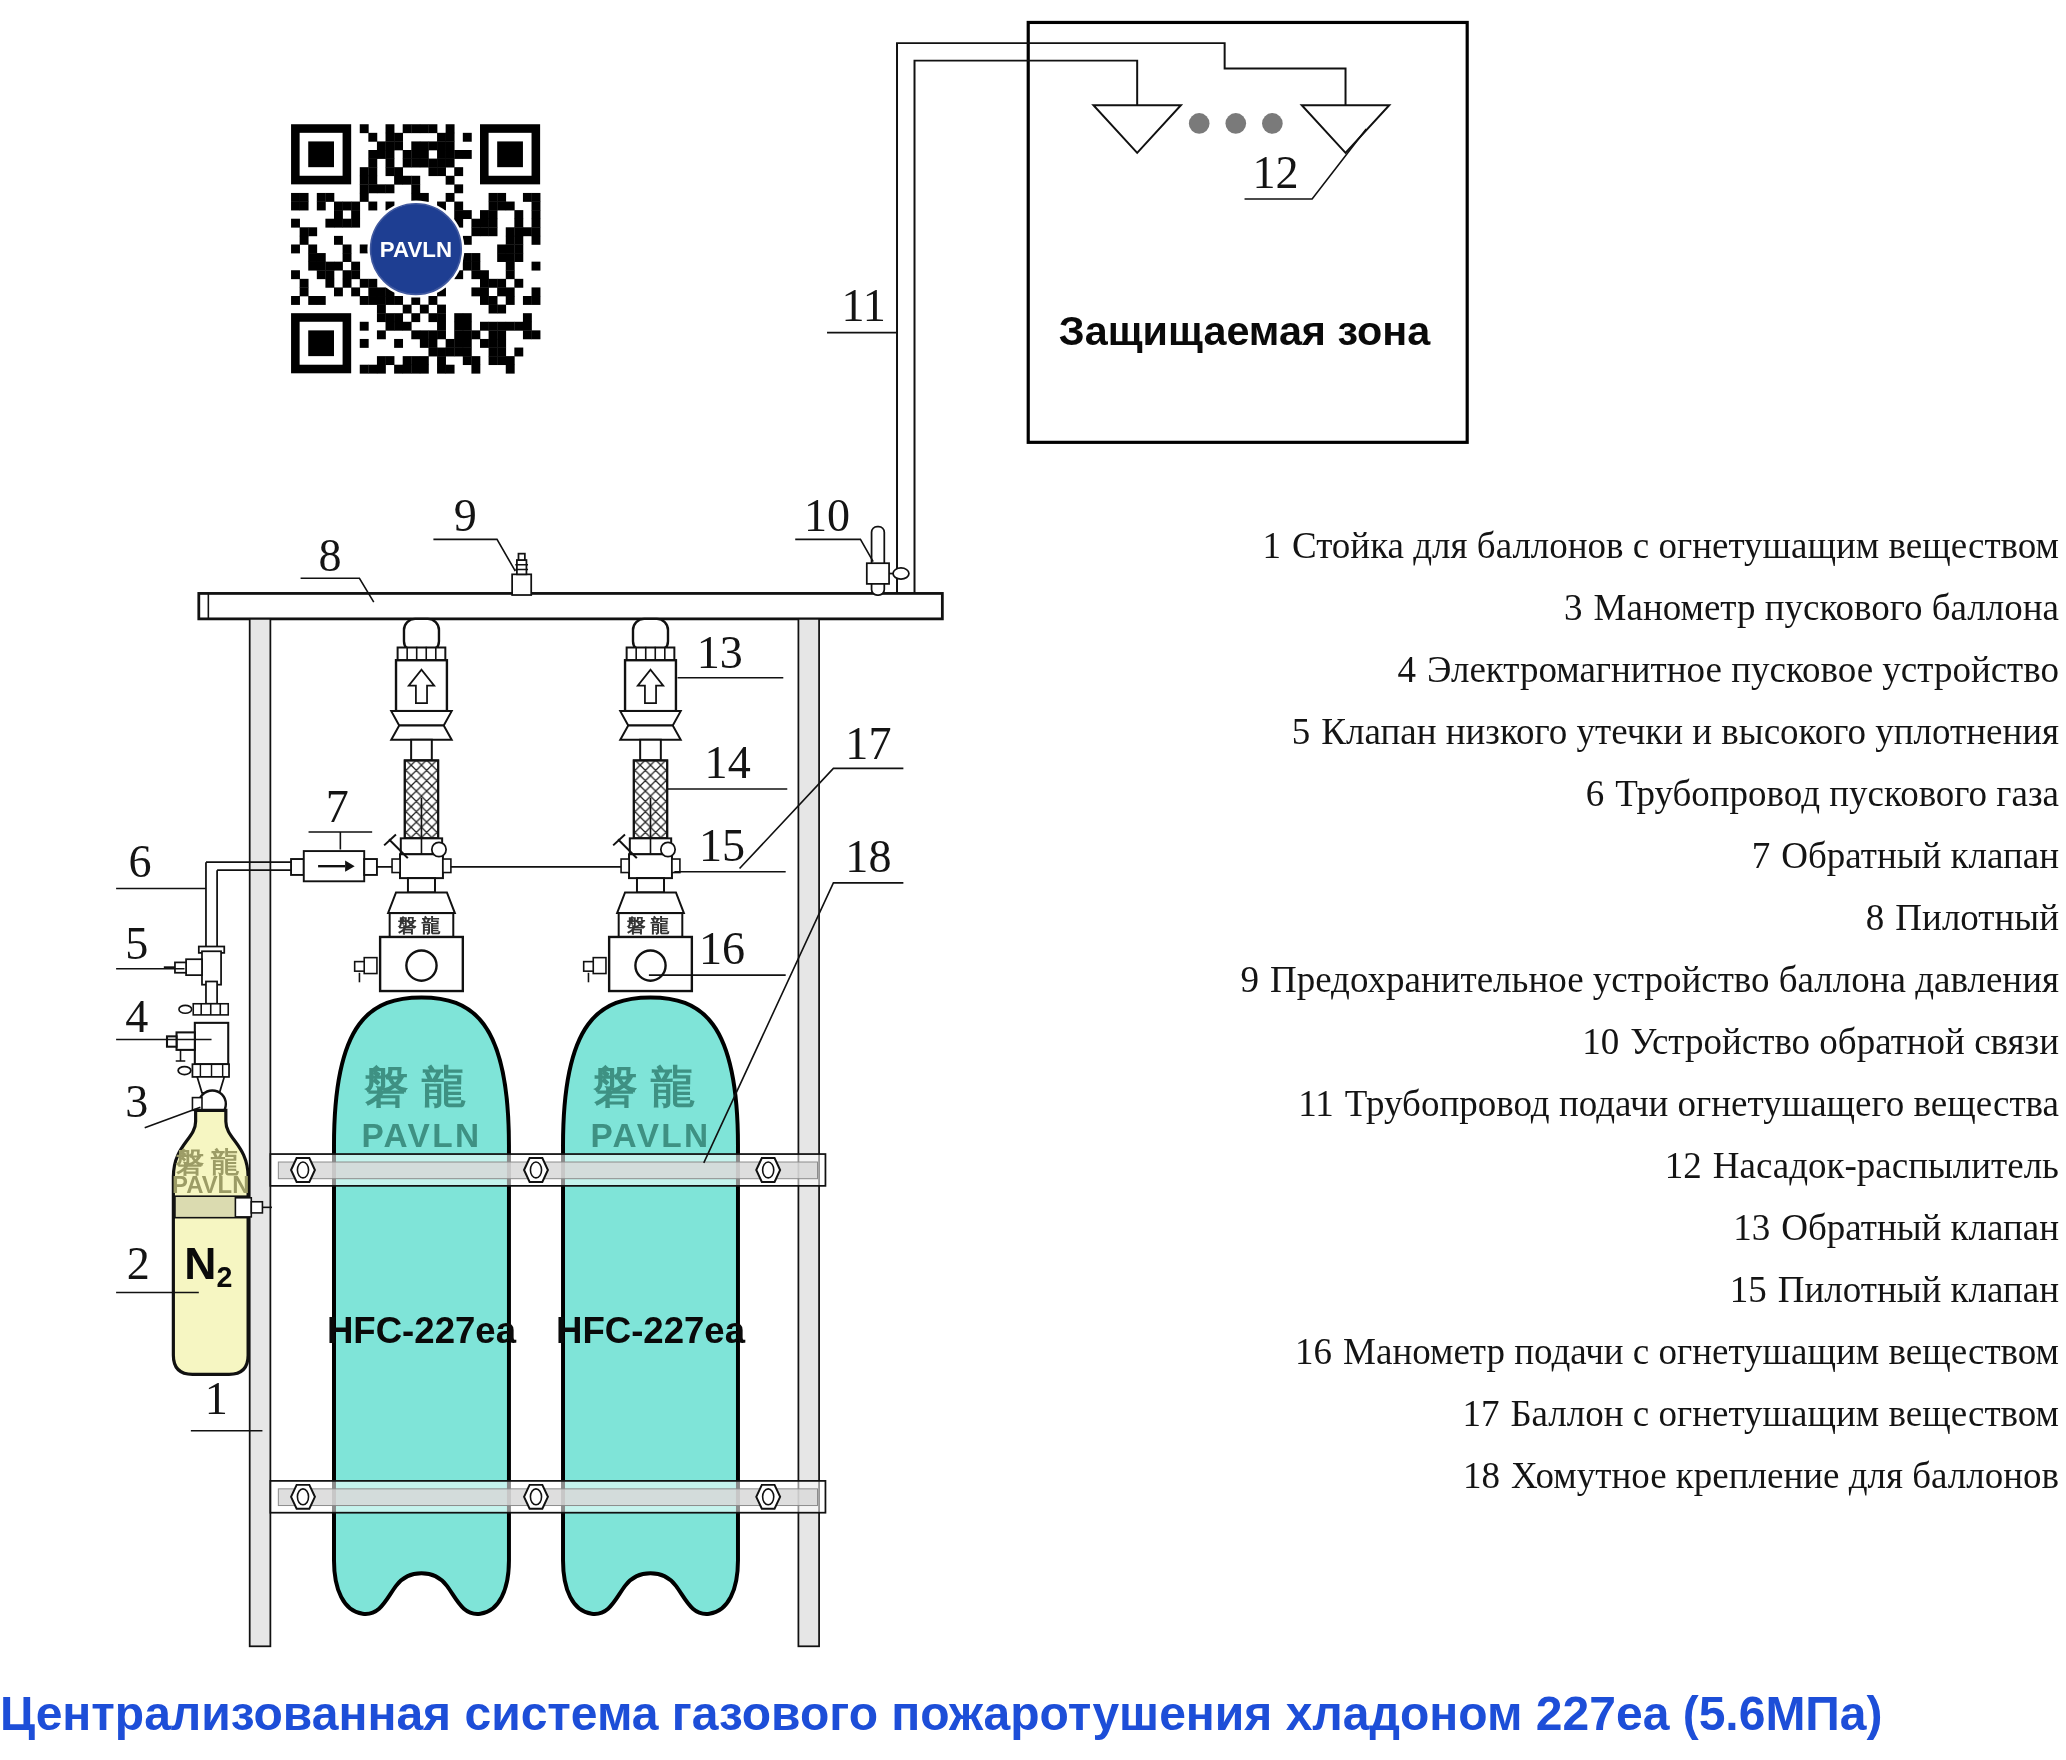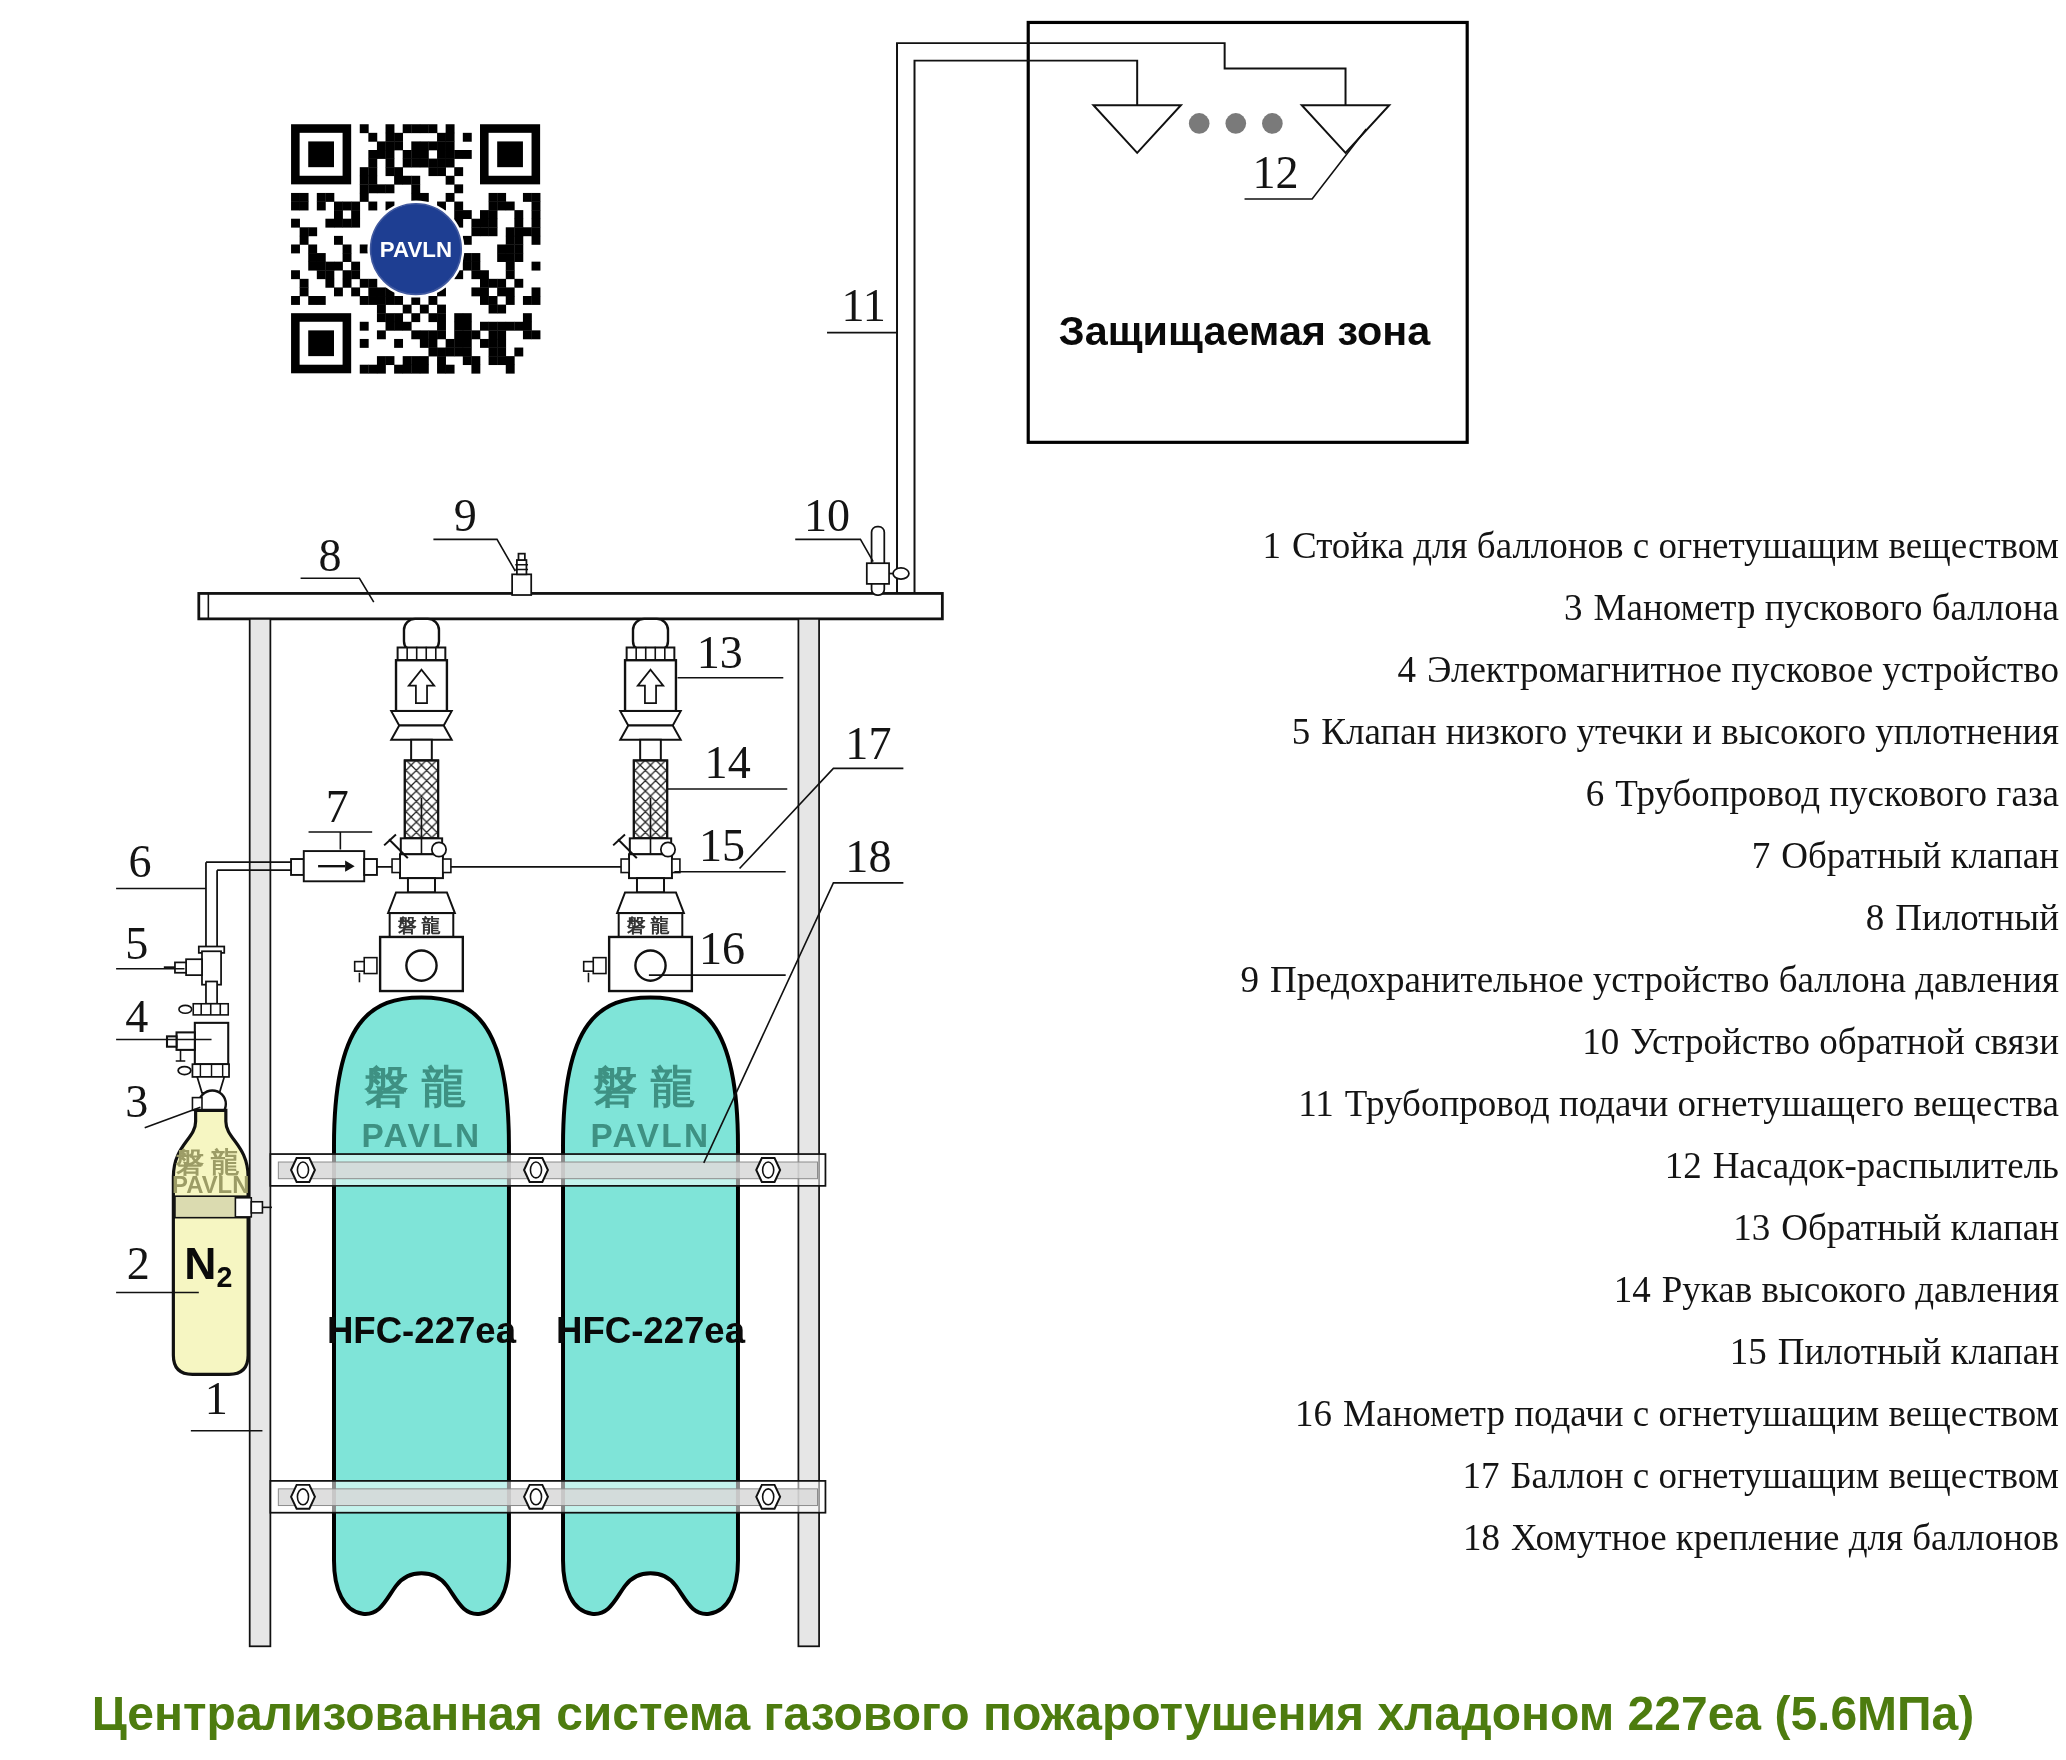--- a/index.html
+++ b/index.html
@@ -5,22 +5,22 @@
   html,body{margin:0;padding:0;background:#ffffff;}
   body{width:2066px;height:1761px;position:relative;overflow:hidden;
        font-family:"Liberation Serif", serif;}
   .stage{position:absolute;left:0;top:0;width:2066px;height:1761px;background:#fff;}
   svg text{user-select:none;}
   .legend{position:absolute;left:993px;top:515px;width:1066px;color:#141414;text-align:right;}
   .legend-item{height:62px;line-height:62px;font-size:37px;white-space:nowrap;
                font-family:"Liberation Serif", serif;}
   .legend-item .num{display:inline-block;margin-right:11px;}
   .page-title{position:absolute;left:0;top:1680px;width:2066px;height:68px;line-height:68px;
-              text-align:center;font-family:"Liberation Sans", sans-serif;font-weight:bold;
-              font-size:48px;color:#4d7c0f;white-space:nowrap;}
+              font-family:"Liberation Sans", sans-serif;font-weight:bold;
+              font-size:48px;color:#1d4ed8;white-space:nowrap;}
 </style>
 </head>
 <body>
 
 <div class="stage">
 
 <svg id="diagram" width="2066" height="1761" viewBox="0 0 2598 2214" xmlns="http://www.w3.org/2000/svg">
   <defs>
     <pattern id="braid" width="13" height="13" patternUnits="userSpaceOnUse">
       <path d="M0,13 L13,0 M-3,3 L3,-3 M10,16 L16,10 M0,0 L13,13 M-3,10 L3,16 M10,-3 L16,3" stroke="#222" stroke-width="1.6" fill="none"></path>
@@ -562,21 +562,20 @@
   <div class="legend-item"><span class="num">4</span><span>Электромагнитное пусковое устройство</span></div>
   <div class="legend-item"><span class="num">5</span><span>Клапан низкого утечки и высокого уплотнения</span></div>
   <div class="legend-item"><span class="num">6</span><span>Трубопровод пускового газа</span></div>
   <div class="legend-item"><span class="num">7</span><span>Обратный клапан</span></div>
   <div class="legend-item"><span class="num">8</span><span>Пилотный</span></div>
   <div class="legend-item"><span class="num">9</span><span>Предохранительное устройство баллона давления</span></div>
   <div class="legend-item"><span class="num">10</span><span>Устройство обратной связи</span></div>
   <div class="legend-item"><span class="num">11</span><span>Трубопровод подачи огнетушащего вещества</span></div>
   <div class="legend-item"><span class="num">12</span><span>Насадок-распылитель</span></div>
   <div class="legend-item"><span class="num">13</span><span>Обратный клапан</span></div>
-  <div class="legend-item"><span class="num">14</span><span>Рукав высокого давления</span></div>
   <div class="legend-item"><span class="num">15</span><span>Пилотный клапан</span></div>
   <div class="legend-item"><span class="num">16</span><span>Манометр подачи с огнетушащим веществом</span></div>
   <div class="legend-item"><span class="num">17</span><span>Баллон с огнетушащим веществом</span></div>
   <div class="legend-item"><span class="num">18</span><span>Хомутное крепление для баллонов</span></div>
 </div>
 
 
 <div class="page-title">Централизованная система газового пожаротушения хладоном 227ea (5.6МПа)</div>
 
 </div>

